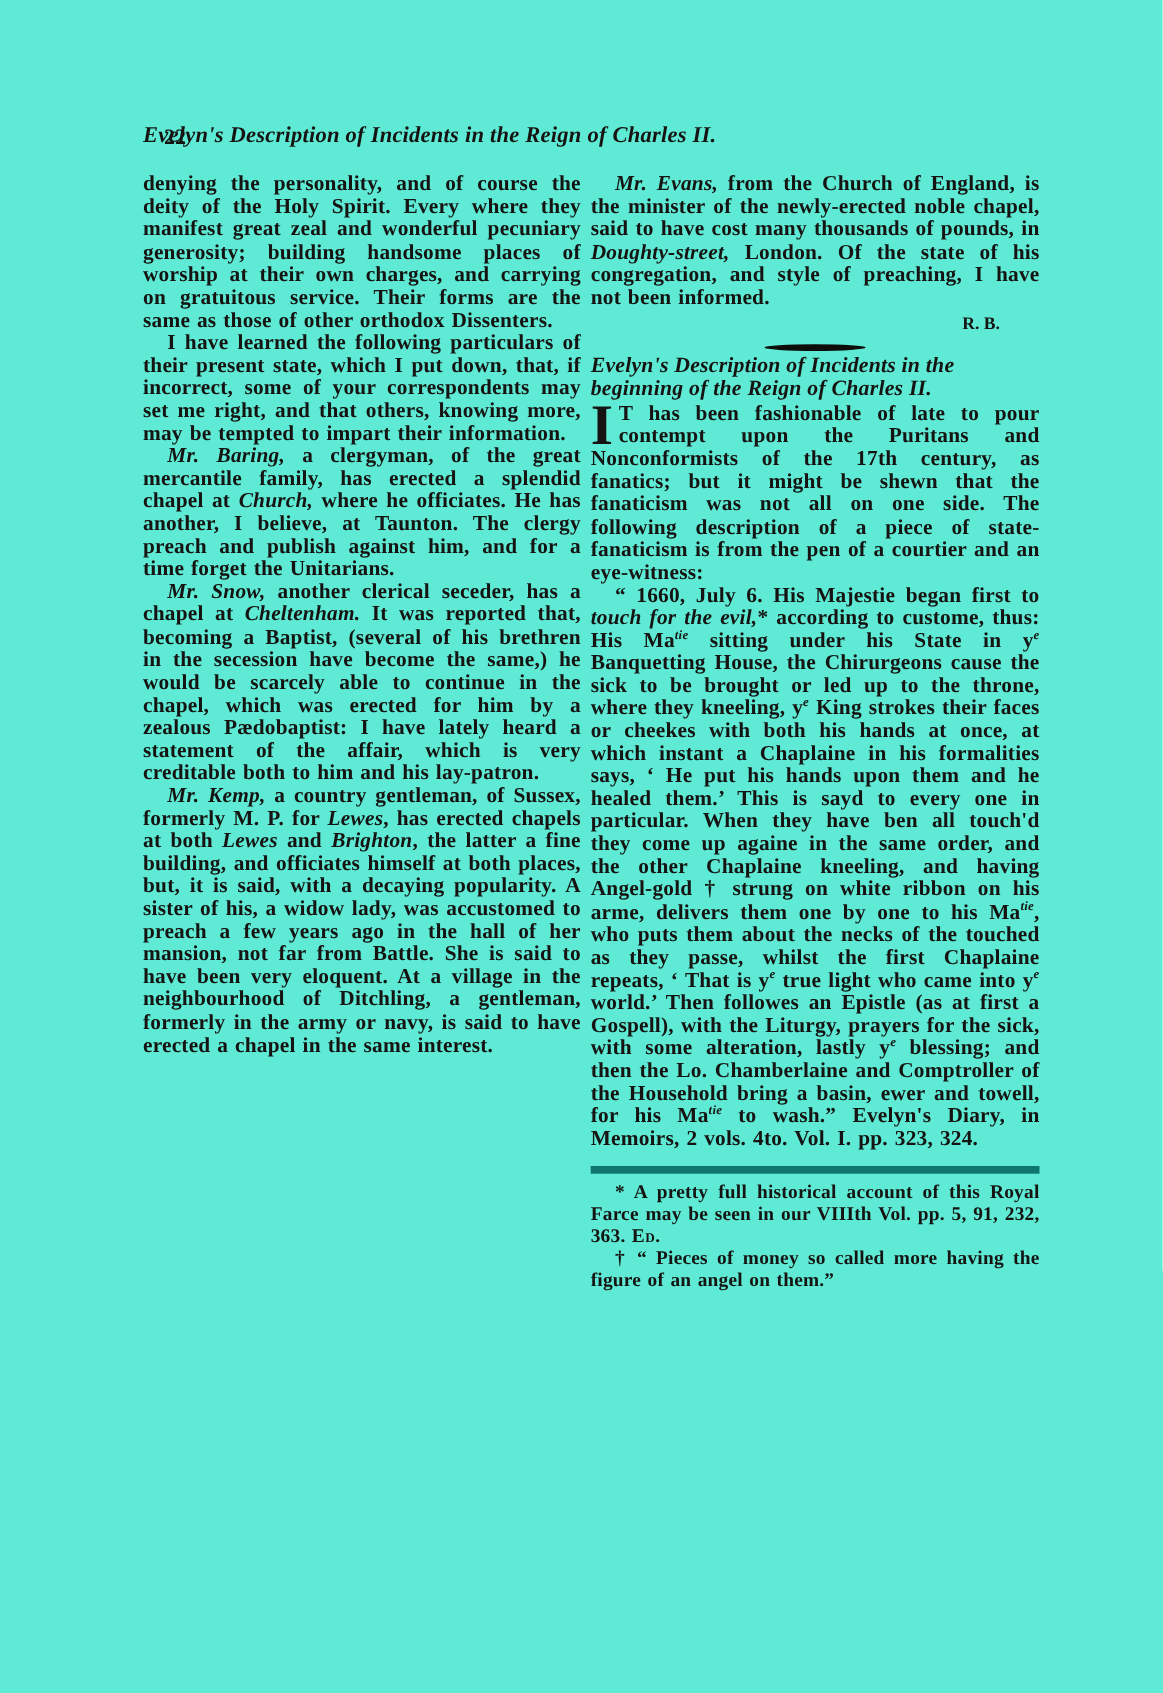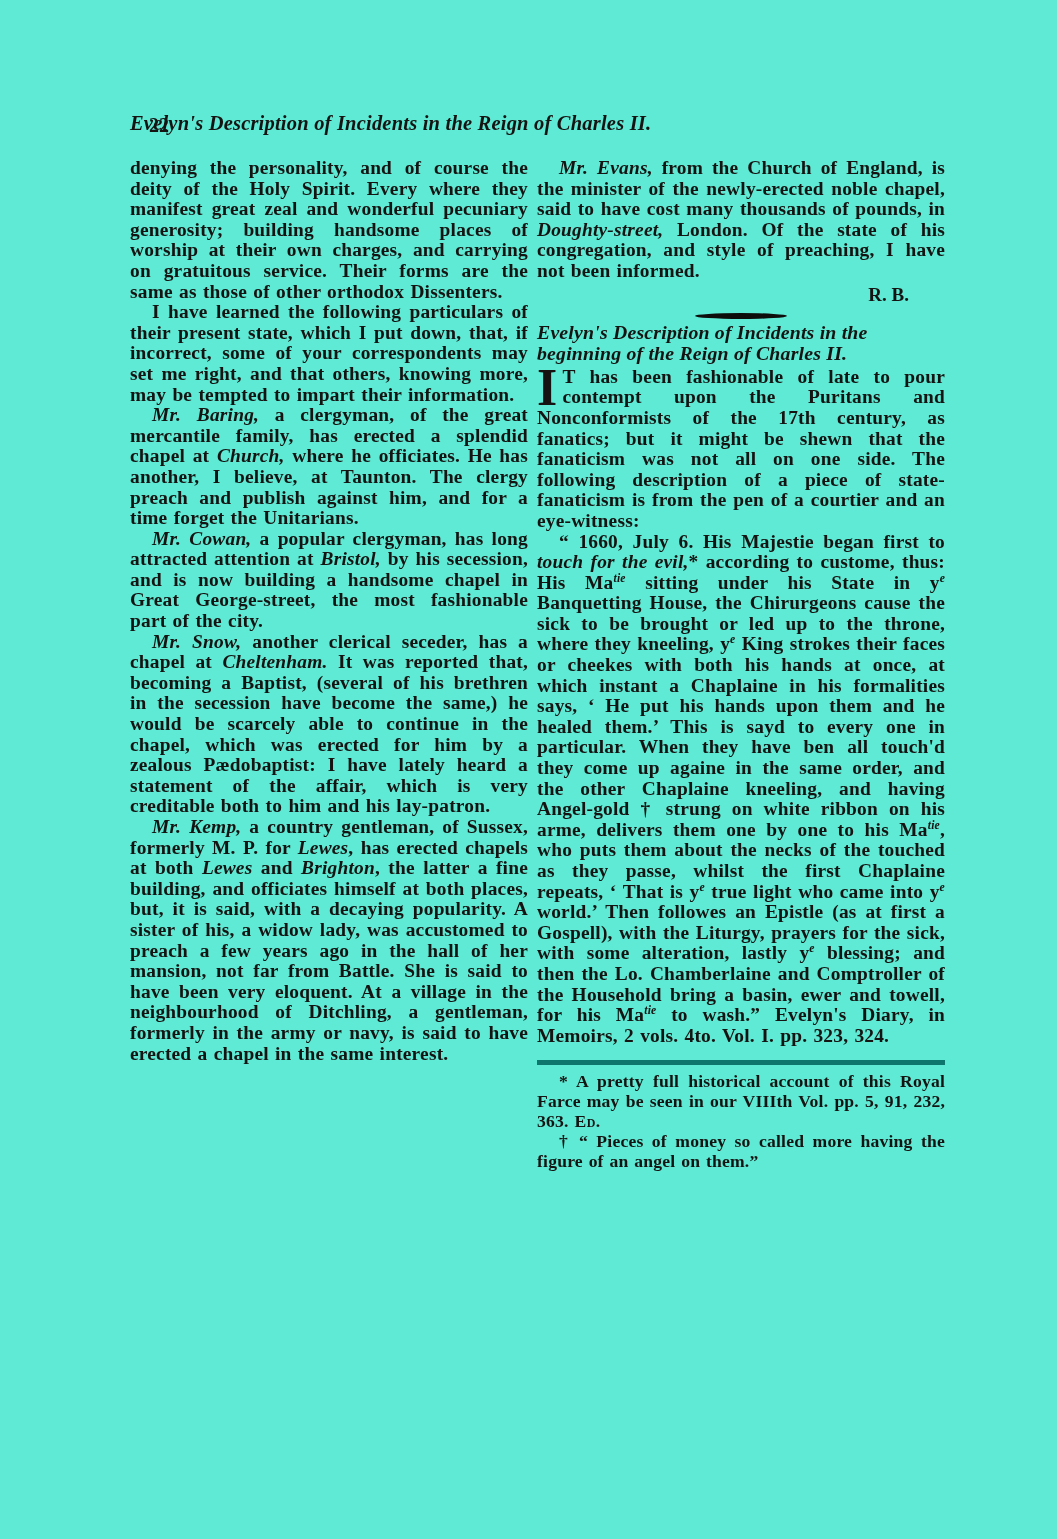--- a/index.html
+++ b/index.html
@@ -58,63 +58,62 @@
   .run-sc { font-variant: small-caps; letter-spacing: 0.5px; }
   .dropcap {
     float: left;
     font-size: 52px;
     line-height: 38px;
     padding: 2px 5px 0 0;
   }
   .signature {
     text-align: right;
     padding-right: 36px;
-    font-size: 19px;
+    font-size: 16px;
     line-height: 22px;
     margin-top: 2px;
   }
   .section-divider {
     width: 92px;
     height: 6px;
     background: #0d0d0b;
     border-radius: 50%;
     margin: 7px auto 3px auto;
   }
   .article-heading {
     font-style: italic;
     font-size: 19.8px;
     line-height: 21.6px;
     letter-spacing: 0.2px;
   }
   .article-heading .line2 { display: block; }
   .article-body { margin-top: 2px; }
   .footnote-block {
     margin-top: 14px;
-    border-top: 5px solid #0f766e;
+    border-top: 7px solid #0f766e;
     padding-top: 7px;
   }
   .footnote-block p.para {
     font-size: 17.6px;
     line-height: 19.8px;
   }
 </style>
 </head>
 <body>
 
 <div class="page">
 
   <div class="page-number">22</div>
 
   <div class="running-title">Evelyn's Description of Incidents in the Reign of Charles II.</div>
 
   <div class="col col-left">
       <p class="para"><span>denying the personality, and of course the deity of the Holy Spirit. Every where they manifest great zeal and wonderful pecuniary generosity; building handsome places of worship at their own charges, and carrying on gratuitous service. Their forms are the same as those of other orthodox Dissenters.</span></p>
       <p class="para indent"><span>I have learned the following particulars of their present state, which I put down, that, if incorrect, some of your correspondents may set me right, and that others, knowing more, may be tempted to impart their information.</span></p>
       <p class="para indent"><span class="run-i">Mr. Baring,</span><span> a clergyman, of the great mercantile family, has erected a splendid chapel at </span><span class="run-i">Church,</span><span> where he officiates. He has another, I believe, at Taunton. The clergy preach and publish against him, and for a time forget the Unitarians.</span></p>
-      <p class="para indent"><span class="run-i">Mr. Cowan,</span><span> a popular clergyman, has long attracted attention at </span><span class="run-i">Bristol,</span><span> by his secession, and is now building a handsome chapel in Great George-street, the most fashionable part of the city.</span></p>
       <p class="para indent"><span class="run-i">Mr. Snow,</span><span> another clerical seceder, has a chapel at </span><span class="run-i">Cheltenham.</span><span> It was reported that, becoming a Baptist, (several of his brethren in the secession have become the same,) he would be scarcely able to continue in the chapel, which was erected for him by a zealous Pædobaptist: I have lately heard a statement of the affair, which is very creditable both to him and his lay-patron.</span></p>
       <p class="para indent"><span class="run-i">Mr. Kemp,</span><span> a country gentleman, of Sussex, formerly M. P. for </span><span class="run-i">Lewes</span><span>, has erected chapels at both </span><span class="run-i">Lewes</span><span> and </span><span class="run-i">Brighton</span><span>, the latter a fine building, and officiates himself at both places, but, it is said, with a decaying popularity. A sister of his, a widow lady, was accustomed to preach a few years ago in the hall of her mansion, not far from Battle. She is said to have been very eloquent. At a village in the neighbourhood of Ditchling, a gentleman, formerly in the army or navy, is said to have erected a chapel in the same interest.</span></p>
     </div>
 
   <div class="col col-right">
 
     <div>
         <p class="para indent"><span class="run-i">Mr. Evans,</span><span> from the Church of England, is the minister of the newly-erected noble chapel, said to have cost many thousands of pounds, in </span><span class="run-i">Doughty-street,</span><span> London. Of the state of his congregation, and style of preaching, I have not been informed.</span></p>
       </div>
 

